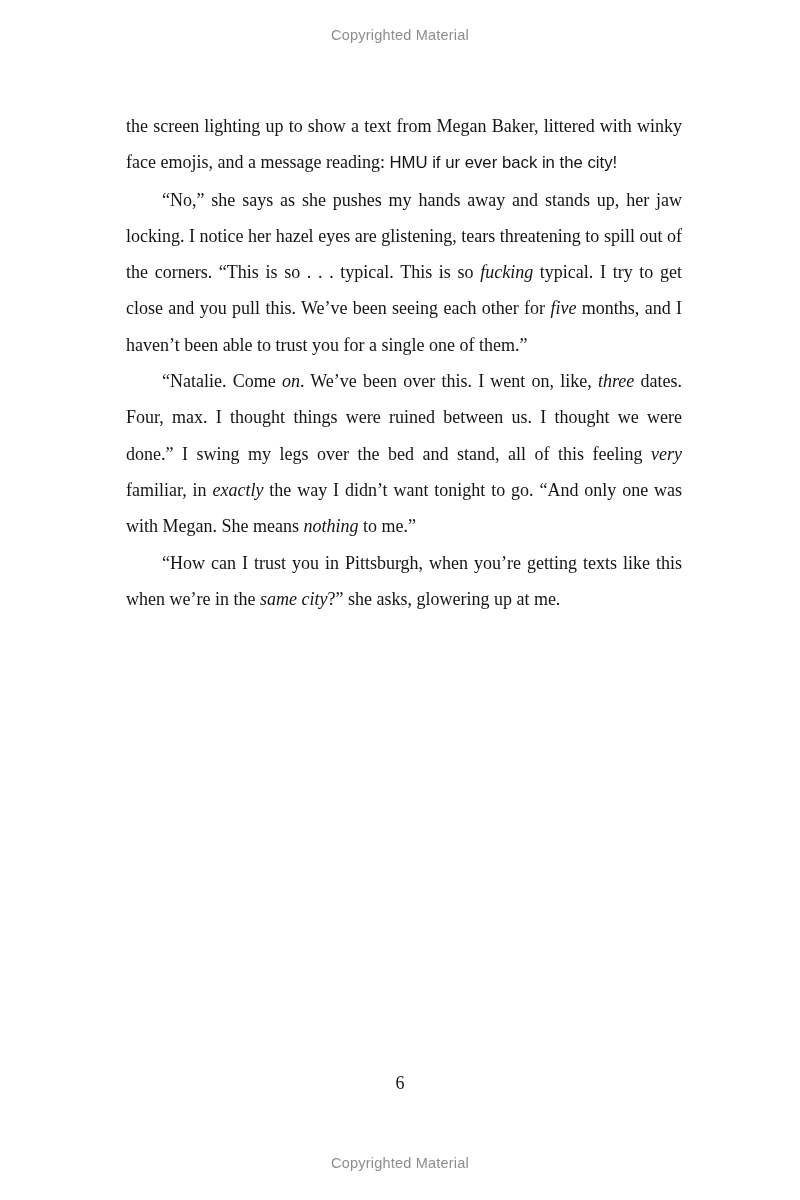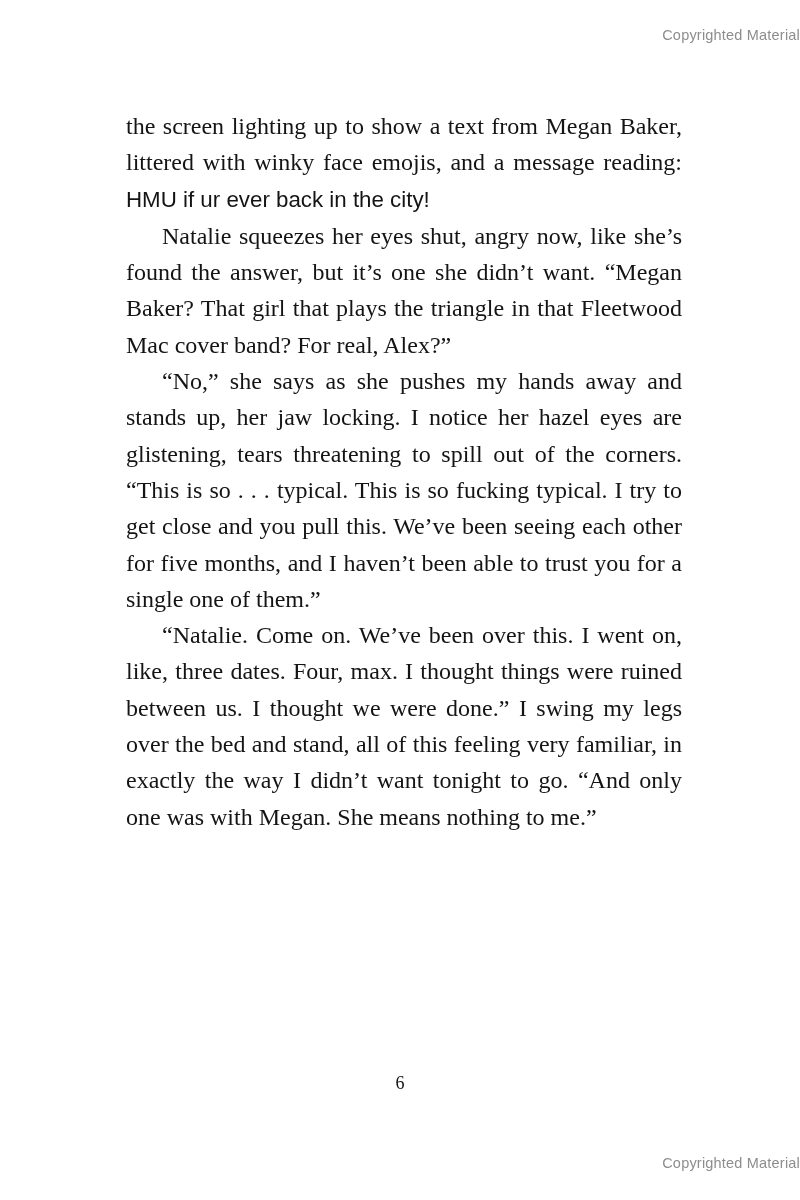--- a/index.html
+++ b/index.html
@@ -12,45 +12,46 @@
     background: #ffffff;
     position: relative;
     font-family: "Liberation Serif", serif;
     color: #141414;
     overflow: hidden;
   }
   .copyright {
     position: absolute;
     left: 0;
     width: 100%;
-    text-align: right;
+    text-align: center;
     font-family: "Liberation Sans", sans-serif;
     font-size: 14.5px;
     color: #8d8d8d;
     letter-spacing: 0.2px;
   }
   .copyright.top { top: 27px; }
   .copyright.bottom { top: 1155px; }
   .text-block {
     position: absolute;
     left: 126px;
     top: 108px;
     width: 556px;
-    font-size: 24px;
+    font-size: 18px;
     line-height: 36.3px;
     text-align: justify;
   }
   .para {
     margin: 0;
     text-indent: 36px;
   }
   .para.no-indent {
     text-indent: 0;
   }
   .run-i {
+    font-style: italic;
   }
   .run-sans {
     font-family: "Liberation Sans", sans-serif;
     font-size: 0.93em;
   }
   .page-number {
     position: absolute;
     top: 1073px;
     left: 0;
     width: 100%;
@@ -59,20 +60,20 @@
     color: #141414;
   }
 </style>
 </head>
 <body>
 
 <div class="copyright top">Copyrighted Material</div>
 
 <div class="text-block">
     <p class="para no-indent"><span>the screen lighting up to show a text from Megan Baker, littered with winky face emojis, and a message reading: </span><span class="run-sans">HMU if ur ever back in the city!</span></p>
-    <p class="para"><span>Natalie squeezes her eyes shut, angry now, like she’s found the answer, but it’s one she didn’t want. “Megan Baker? That girl that plays the triangle in that Fleetwood Mac cover band? For real, Alex?”</span></p>
     <p class="para"><span>“No,” she says as she pushes my hands away and stands up, her jaw locking. I notice her hazel eyes are glistening, tears threatening to spill out of the corners. “This is so . . . typical. This is so </span><span class="run-i">fucking</span><span> typical. I try to get close and you pull this. We’ve been seeing each other for </span><span class="run-i">five</span><span> months, and I haven’t been able to trust you for a single one of them.”</span></p>
     <p class="para"><span>“Natalie. Come </span><span class="run-i">on</span><span>. We’ve been over this. I went on, like, </span><span class="run-i">three</span><span> dates. Four, max. I thought things were ruined between us. I thought we were done.” I swing my legs over the bed and stand, all of this feeling </span><span class="run-i">very</span><span> familiar, in </span><span class="run-i">exactly</span><span> the way I didn’t want tonight to go. “And only one was with Megan. She means </span><span class="run-i">nothing</span><span> to me.”</span></p>
+    <p class="para"><span>“How can I trust you in Pittsburgh, when you’re getting texts like this when we’re in the </span><span class="run-i">same city</span><span>?” she asks, glowering up at me.</span></p>
   </div>
 
 <div class="page-number">6</div>
 
 <div class="copyright bottom">Copyrighted Material</div>
 
 </body></html>

